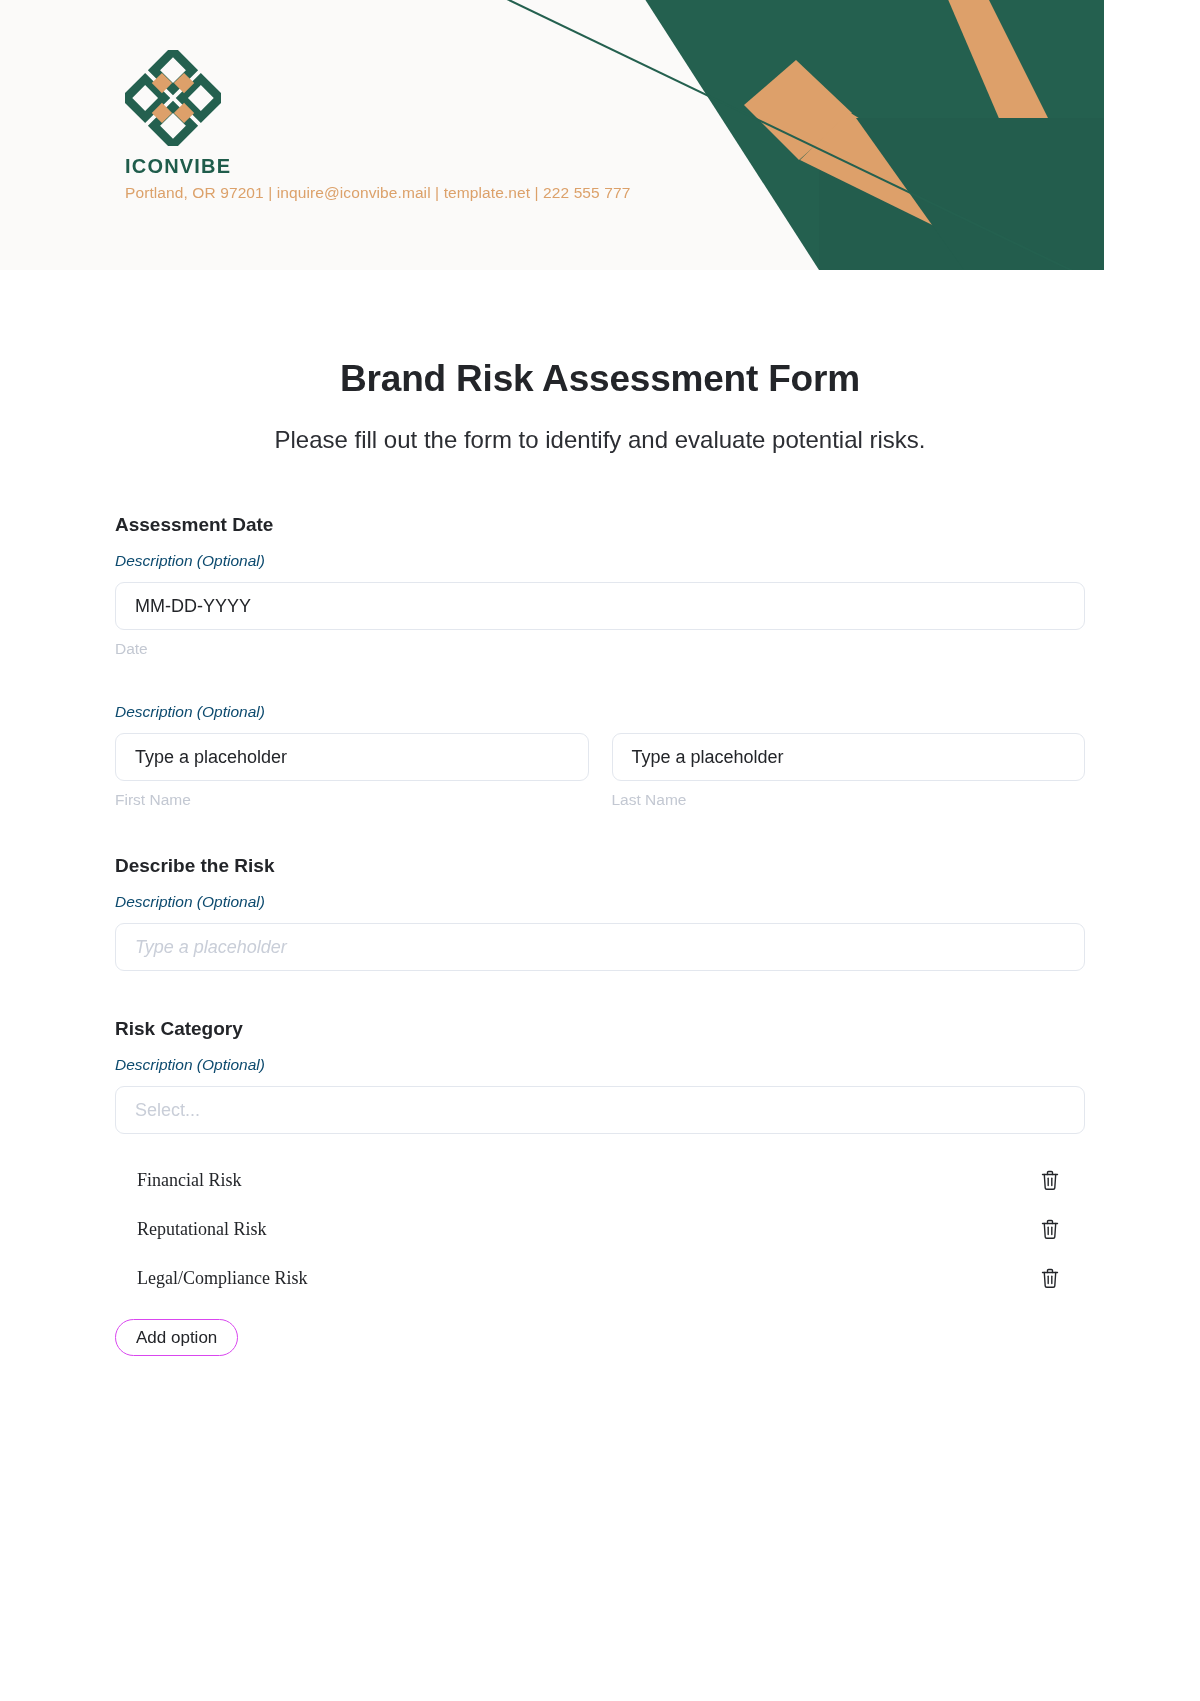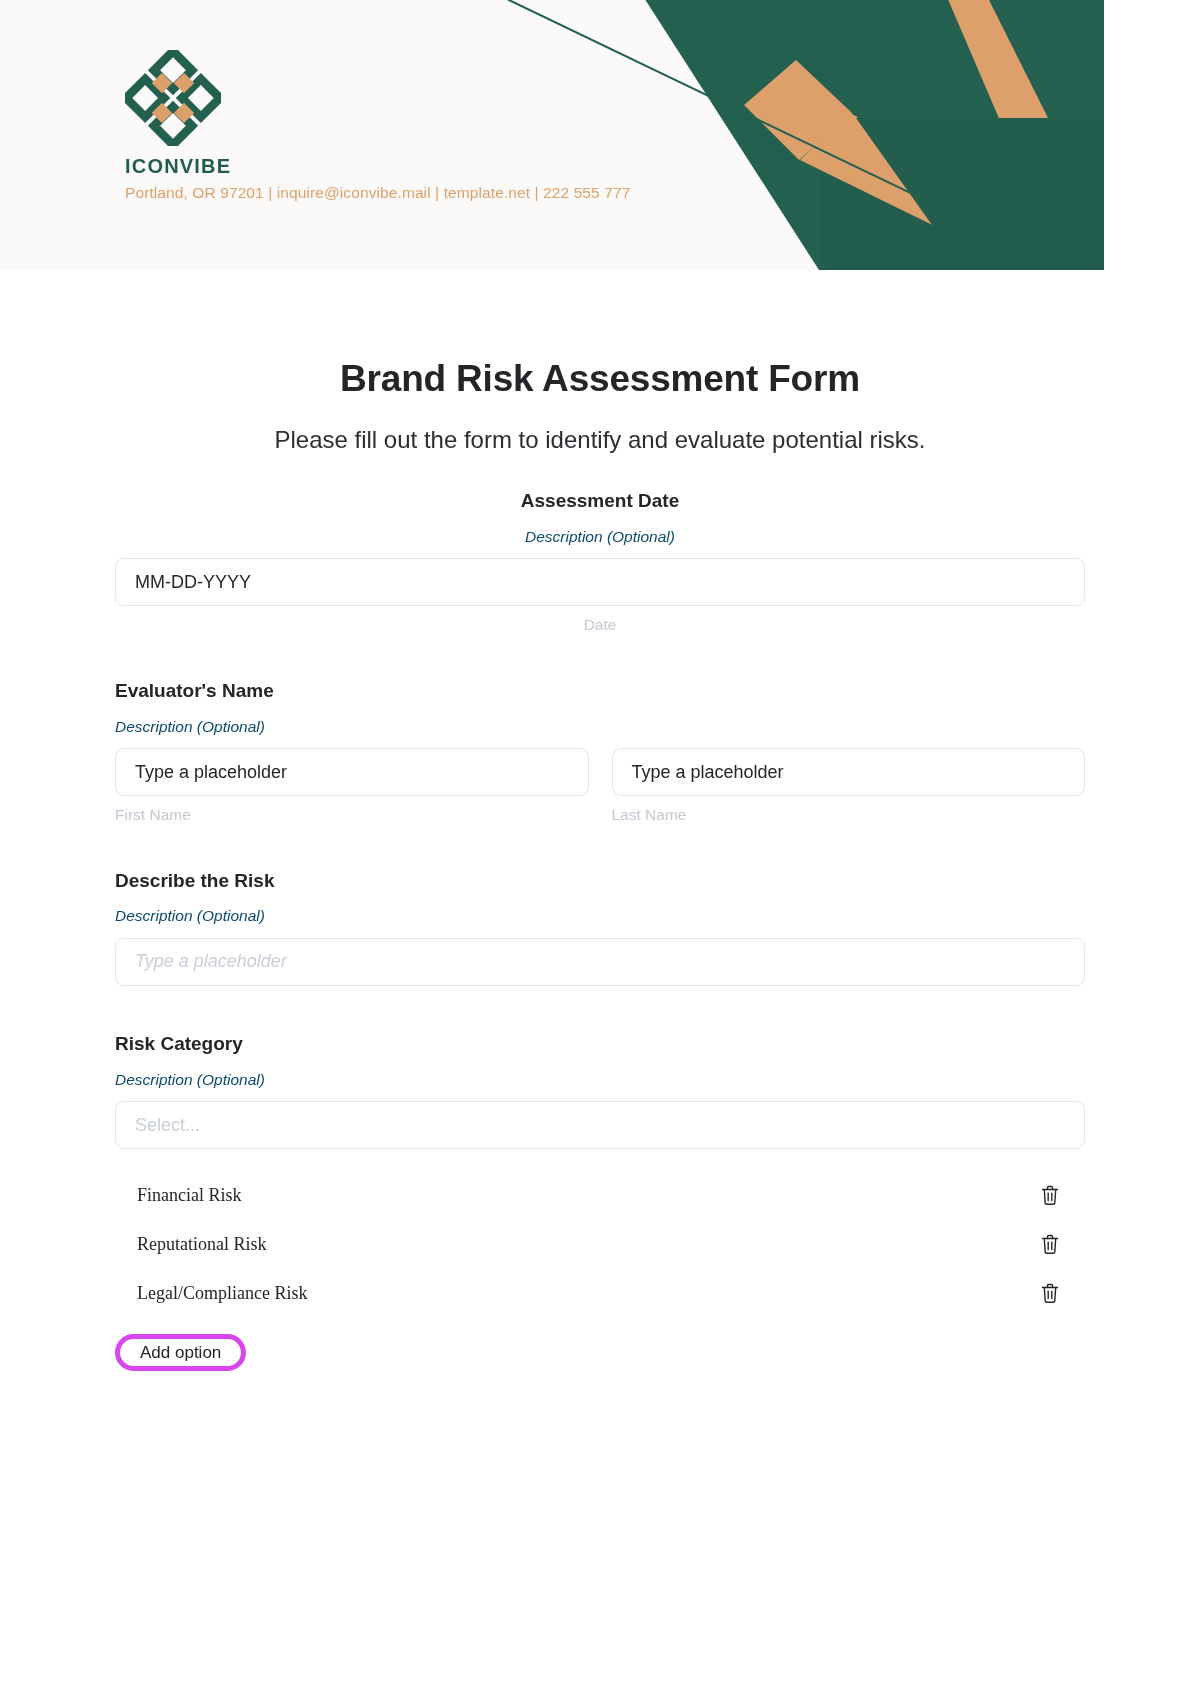--- a/index.html
+++ b/index.html
@@ -66,21 +66,21 @@
     letter-spacing: -0.2px;
   }
   .form-subtitle {
     margin-top: 26px;
     text-align: center;
     font-size: 24px;
     color: #2c2e33;
   }
 
   .field-group { margin-top: 47px; }
-  .field-group.first { margin-top: 36px; text-align: center; }
+  .field-group.first { margin-top: 60px; }
 
   .field-label {
     font-size: 19px;
     font-weight: bold;
     color: #232529;
     line-height: 1.2;
   }
   .field-desc {
     margin-top: 16px;
     font-size: 15.5px;
@@ -142,21 +142,21 @@
   }
   .trash-btn svg { display: block; }
 
   .add-option-btn {
     margin-top: 16px;
     display: inline-flex;
     align-items: center;
     justify-content: center;
     height: 37px;
     padding: 0 20px;
-    border: 5px solid #d946ef;
+    border: 1px solid #d946ef;
     border-radius: 19px;
     background: #ffffff;
     font-family: "Liberation Sans", sans-serif;
     font-size: 17px;
     color: #232529;
     cursor: pointer;
   }
 </style>
 </head>
 <body>
@@ -210,21 +210,20 @@
   <div class="field-group first">
     <div class="field-label">Assessment Date</div>
     <div class="field-desc">Description (Optional)</div>
     <div class="input-box">
       <span>MM-DD-YYYY</span>
     </div>
     <div class="sub-label">Date</div>
   </div>
 
   <div class="field-group">
-    <div class="field-label">Evaluator's Name</div>
     <div class="field-desc">Description (Optional)</div>
     <div class="name-row">
       <div class="name-col">
         <div class="input-box">
           <span>Type a placeholder</span>
         </div>
         <div class="sub-label">First Name</div>
       </div>
       <div class="name-col">
         <div class="input-box">

